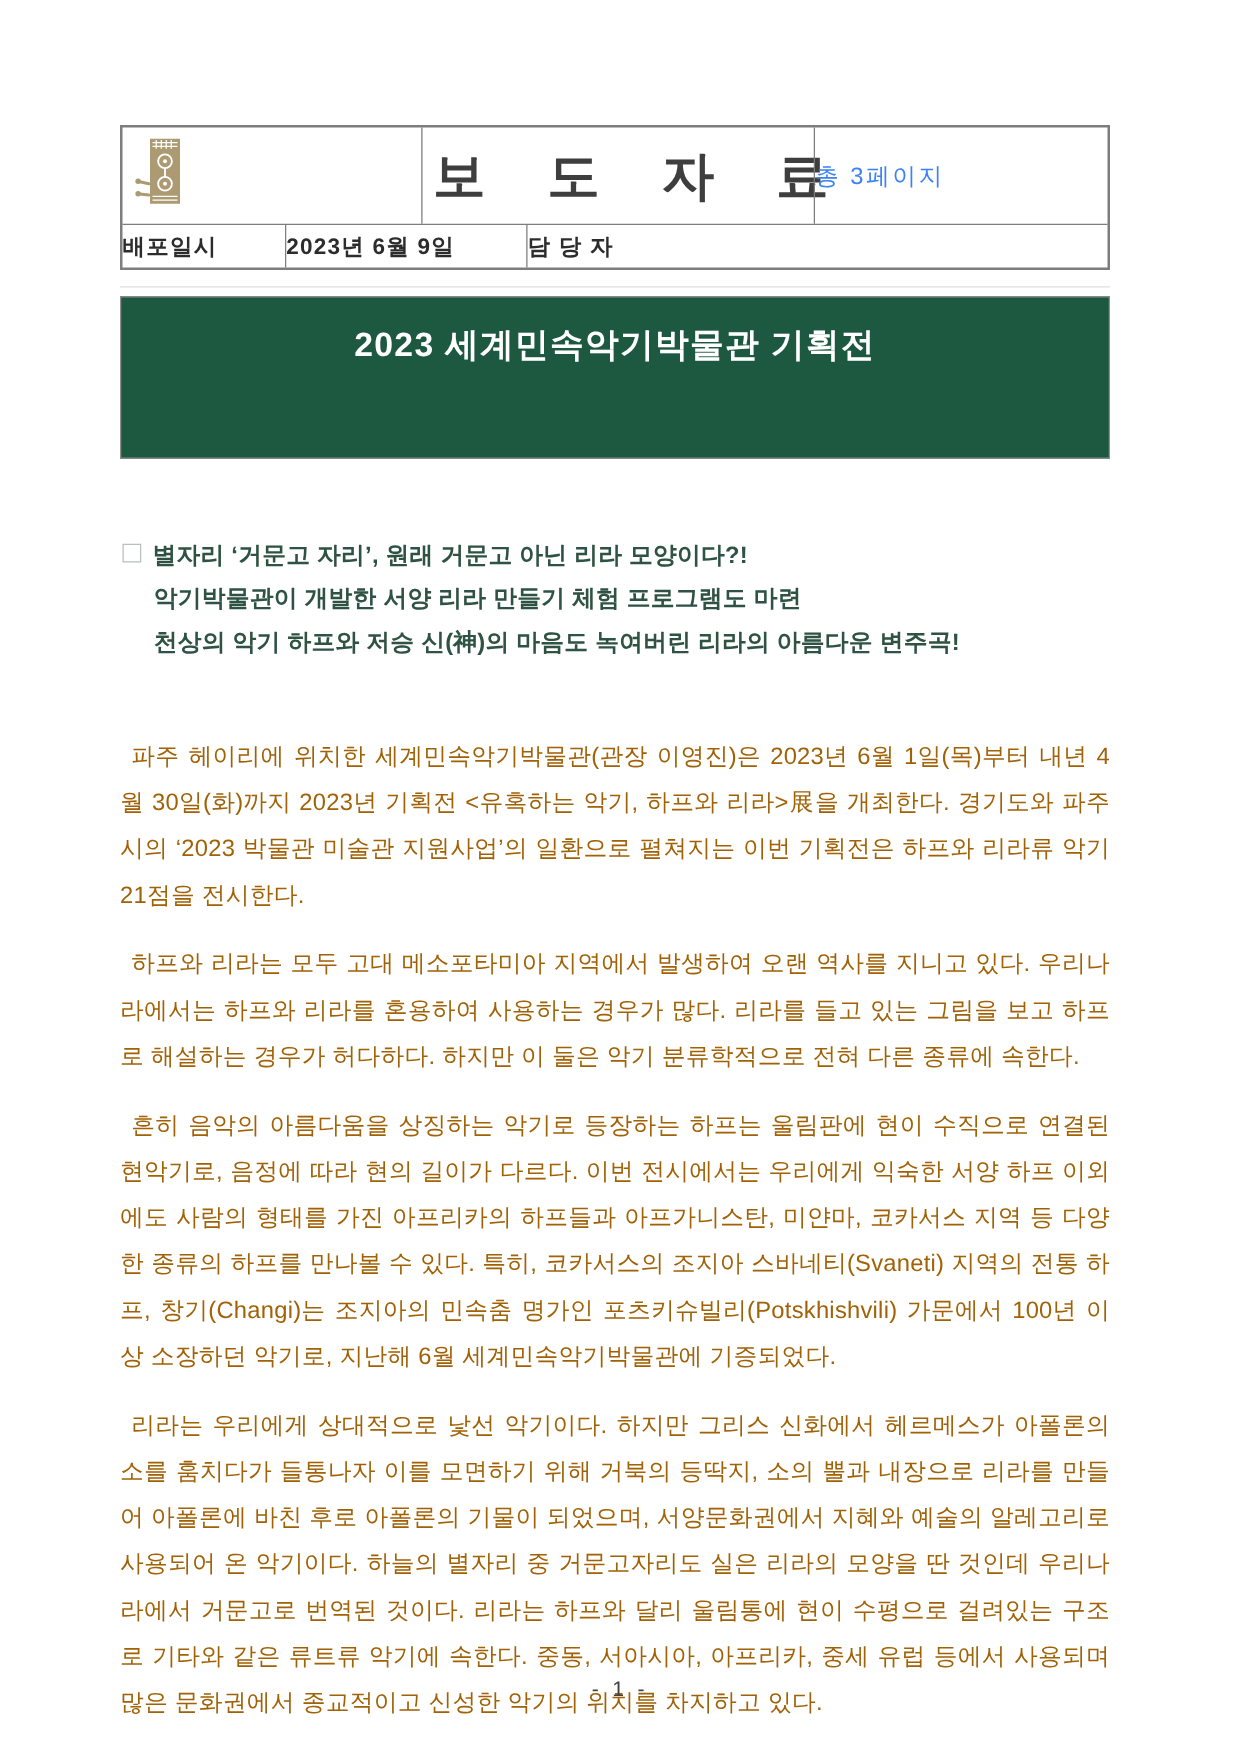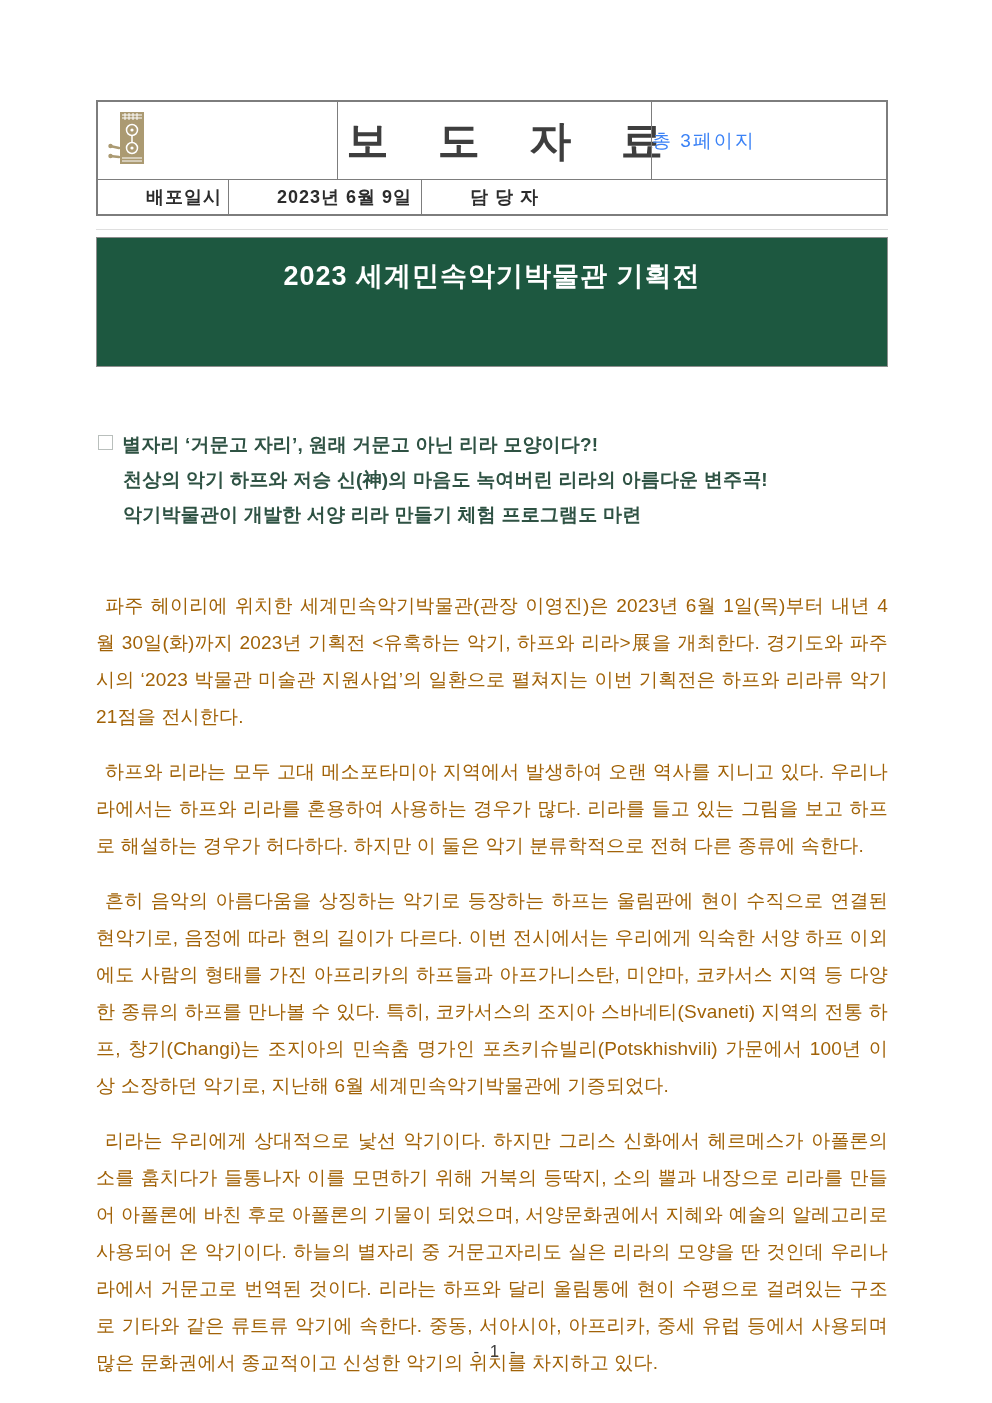--- a/index.html
+++ b/index.html
@@ -66,21 +66,20 @@
     font-size: 19px;
     color: #3b82f6;
     letter-spacing: 2px;
   }
   .meta-label, .meta-value {
     font-size: 18px;
     font-weight: 700;
     color: #2c2c2c;
     letter-spacing: 1px;
     white-space: nowrap;
-    padding-left: 48px;
   }
 
   
   .faint-line {
     margin-top: 13px;
     height: 1px;
     background: #dfdfdf;
   }
 
   
@@ -226,22 +225,22 @@
 
     <div class="banner">
       <div class="banner-line1">2023 세계민속악기박물관 기획전</div>
     </div>
 
     <div class="summary">
       <div class="summary-line1">
         <span class="summary-checkbox"></span>
         <span>별자리 ‘거문고 자리’, 원래 거문고 아닌 리라 모양이다?!</span>
       </div>
+      <div class="summary-indent">악기박물관이 개발한 서양 리라 만들기 체험 프로그램도 마련</div>
       <div class="summary-indent">천상의 악기 하프와 저승 신(神)의 마음도 녹여버린 리라의 아름다운 변주곡!</div>
-      <div class="summary-indent">악기박물관이 개발한 서양 리라 만들기 체험 프로그램도 마련</div>
     </div>
 
     <div class="body-text">
       <p>파주 헤이리에 위치한 세계민속악기박물관(관장 이영진)은 2023년 6월 1일(목)부터 내년 4월 30일(화)까지 2023년 기획전 &lt;유혹하는 악기, 하프와 리라&gt;展을 개최한다. 경기도와 파주시의 ‘2023 박물관 미술관 지원사업’의 일환으로 펼쳐지는 이번 기획전은 하프와 리라류 악기 21점을 전시한다.</p>
       <p>하프와 리라는 모두 고대 메소포타미아 지역에서 발생하여 오랜 역사를 지니고 있다. 우리나라에서는 하프와 리라를 혼용하여 사용하는 경우가 많다. 리라를 들고 있는 그림을 보고 하프로 해설하는 경우가 허다하다. 하지만 이 둘은 악기 분류학적으로 전혀 다른 종류에 속한다.</p>
       <p>흔히 음악의 아름다움을 상징하는 악기로 등장하는 하프는 울림판에 현이 수직으로 연결된 현악기로, 음정에 따라 현의 길이가 다르다. 이번 전시에서는 우리에게 익숙한 서양 하프 이외에도 사람의 형태를 가진 아프리카의 하프들과 아프가니스탄, 미얀마, 코카서스 지역 등 다양한 종류의 하프를 만나볼 수 있다. 특히, 코카서스의 조지아 스바네티(Svaneti) 지역의 전통 하프, 창기(Changi)는 조지아의 민속춤 명가인 포츠키슈빌리(Potskhishvili) 가문에서 100년 이상 소장하던 악기로, 지난해 6월 세계민속악기박물관에 기증되었다.</p>
       <p>리라는 우리에게 상대적으로 낯선 악기이다. 하지만 그리스 신화에서 헤르메스가 아폴론의 소를 훔치다가 들통나자 이를 모면하기 위해 거북의 등딱지, 소의 뿔과 내장으로 리라를 만들어 아폴론에 바친 후로 아폴론의 기물이 되었으며, 서양문화권에서 지혜와 예술의 알레고리로 사용되어 온 악기이다. 하늘의 별자리 중 거문고자리도 실은 리라의 모양을 딴 것인데 우리나라에서 거문고로 번역된 것이다. 리라는 하프와 달리 울림통에 현이 수평으로 걸려있는 구조로 기타와 같은 류트류 악기에 속한다. 중동, 서아시아, 아프리카, 중세 유럽 등에서 사용되며 많은 문화권에서 종교적이고 신성한 악기의 위치를 차지하고 있다.</p>
     </div>
   </div>
 

